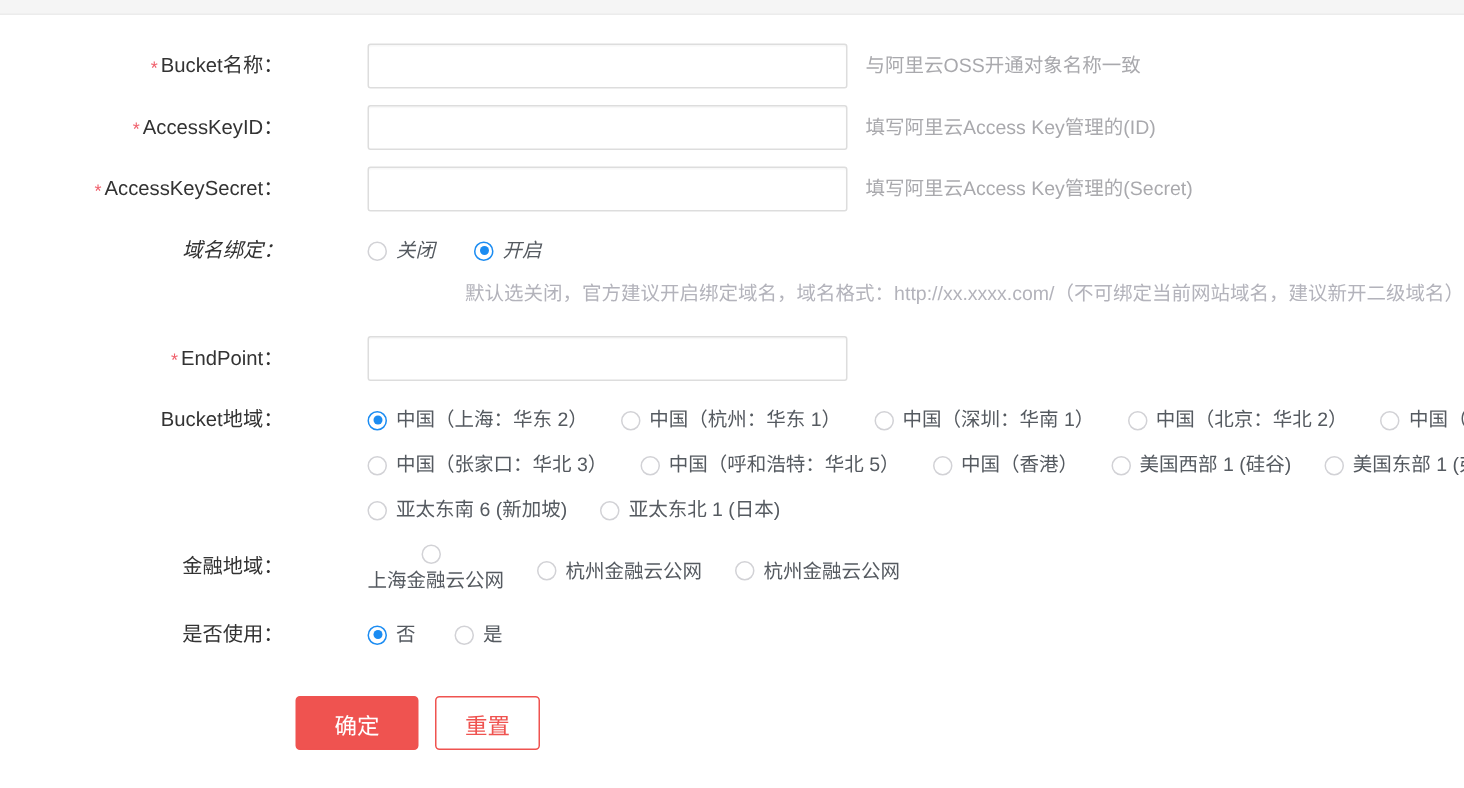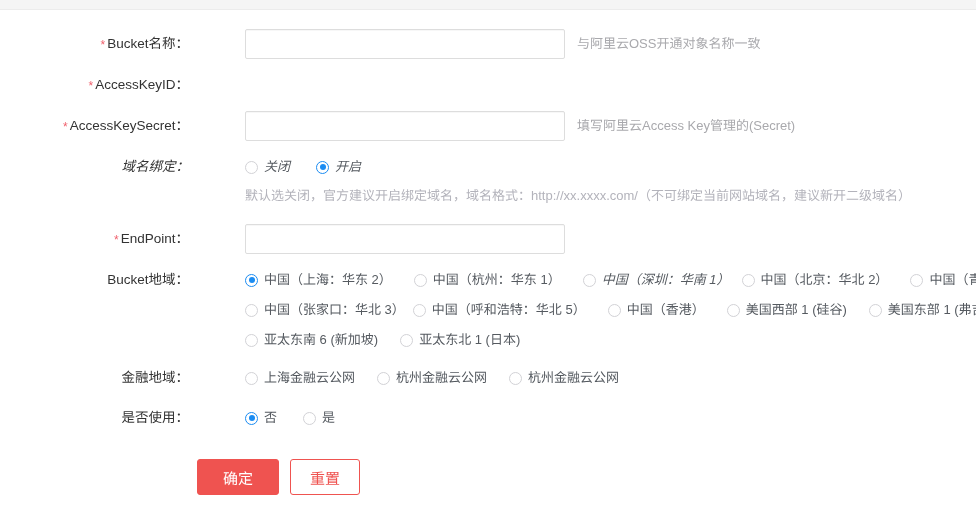--- a/index.html
+++ b/index.html
@@ -79,20 +79,21 @@
     margin-left: 12px;
     line-height: 30px;
     white-space: nowrap;
   }
   .hint-block {
     color: #b3b3bb;
     font-size: 13px;
     line-height: 20px;
     padding-top: 2px;
     white-space: nowrap;
+    text-align: right;
   }
   
   .radio {
     display: inline-flex;
     align-items: center;
     margin-right: 22px;
     cursor: pointer;
     white-space: nowrap;
     line-height: 22px;
   }
@@ -184,20 +185,24 @@
     <div class="field-col">
       <input class="text" type="text" placeholder="" style="">
       <span class="hint">与阿里云OSS开通对象名称一致</span>
     </div>
   </div>
 
   <div class="row">
     <div class="label-col">
       <span class="req">*</span><span>AccessKeyID：</span>
     </div>
+    <div class="field-col">
+      <input class="text" type="text" placeholder="" style="">
+      <span class="hint">填写阿里云Access Key管理的(ID)</span>
+    </div>
   </div>
 
   <div class="row">
     <div class="label-col">
       <span class="req">*</span><span>AccessKeySecret：</span>
     </div>
     <div class="field-col">
       <input class="text" type="text" placeholder="" style="">
       <span class="hint">填写阿里云Access Key管理的(Secret)</span>
     </div>
@@ -238,35 +243,35 @@
     <div class="field-col wrapbox">
       <div class="radio-line">
         <label class="radio on" style="margin-right:22px;">
           <span class="dot"></span>
           <span class="rtext">中国（上海：华东 2）</span>
         </label>
         <label class="radio" style="margin-right:22px;">
           <span class="dot"></span>
           <span class="rtext">中国（杭州：华东 1）</span>
         </label>
-        <label class="radio" style="margin-right:12px;font-style:italic;">
+        <label class="radio" style="margin-right:22px;">
           <span class="dot"></span>
           <span class="rtext">中国（深圳：华南 1）</span>
         </label>
         <label class="radio" style="margin-right:22px;">
           <span class="dot"></span>
           <span class="rtext">中国（北京：华北 2）</span>
         </label>
         <label class="radio" style="margin-right:0;">
           <span class="dot"></span>
           <span class="rtext">中国（青岛：华北 1）</span>
         </label>
       </div>
       <div class="radio-line">
-        <label class="radio" style="margin-right:8px;">
+        <label class="radio" style="margin-right:22px;">
           <span class="dot"></span>
           <span class="rtext">中国（张家口：华北 3）</span>
         </label>
         <label class="radio" style="margin-right:22px;">
           <span class="dot"></span>
           <span class="rtext">中国（呼和浩特：华北 5）</span>
         </label>
         <label class="radio" style="margin-right:22px;">
           <span class="dot"></span>
           <span class="rtext">中国（香港）</span>
@@ -289,21 +294,21 @@
           <span class="dot"></span>
           <span class="rtext">亚太东北 1 (日本)</span>
         </label>
       </div>
     </div>
   </div>
 
   <div class="row" style="margin-top:8px;">
     <div class="label-col">金融地域：</div>
     <div class="field-col">
-      <label class="radio" style="margin-right:22px;">
+      <label class="radio" style="margin-right:22px;flex-direction:column;">
         <span class="dot"></span>
         <span class="rtext">上海金融云公网</span>
       </label>
       <label class="radio" style="margin-right:22px;">
         <span class="dot"></span>
         <span class="rtext">杭州金融云公网</span>
       </label>
       <label class="radio" style="margin-right:0;">
         <span class="dot"></span>
         <span class="rtext">杭州金融云公网</span>

